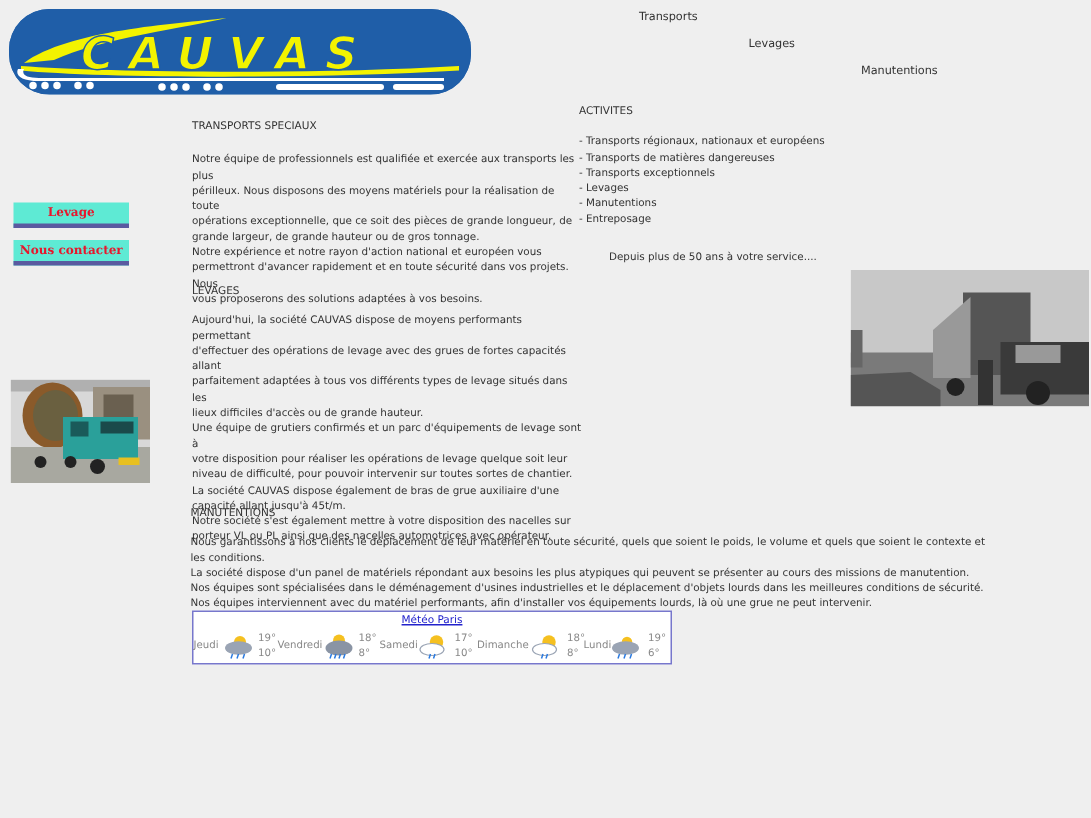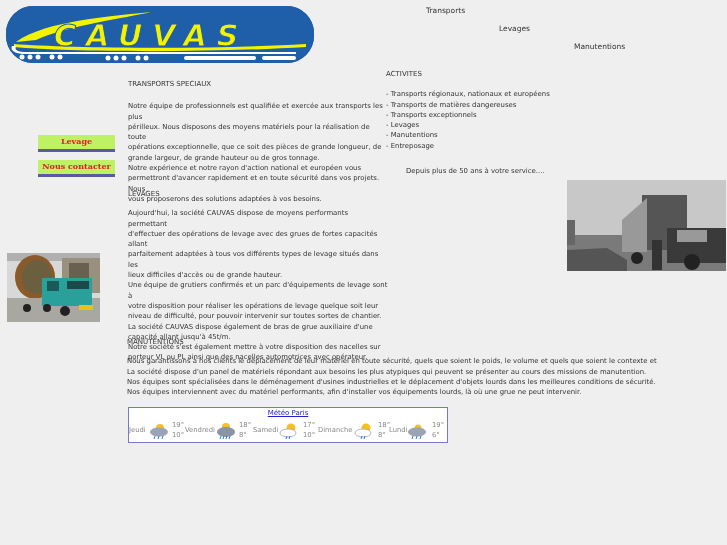--- a/index.html
+++ b/index.html
@@ -1,23 +1,23 @@
 <!DOCTYPE html>
 <html><head>
 <meta charset="utf-8">
 <style>
   html, body { margin:0; padding:0; }
   body { width:727px; height:545px; background:#efefef; position:relative; overflow:hidden;
          font-family:"DejaVu Sans", sans-serif; color:#333; font-size:7px; }
   .abs { position:absolute; }
   .logo { left:6px; top:6px; width:308px; height:57px; background:#1f5ea8; overflow:hidden;border-radius:27px; }
   .topnav a { position:absolute; color:#333; text-decoration:none; font-size:7.5px; }
-  .sidebtn { position:absolute; left:9px; width:77px; height:14px; background:#bef264;
+  .sidebtn { position:absolute; left:9px; width:77px; height:14px; background:#5eead4;
              border-bottom:3px solid #5a5aa0; color:#e8162c; font-weight:bold; font-size:8px;
-             text-align:center; line-height:13px; font-family:"DejaVu Serif", serif; cursor:pointer;margin-left:29px; }
+             text-align:center; line-height:13px; font-family:"DejaVu Serif", serif; cursor:pointer; }
   .block { position:absolute; line-height:10.3px; font-size:6.9px; color:#333; }
   .block h3 { margin:0 0 12px 0; font-weight:normal; font-size:7px; }
   .block p { margin:0; }
   .photo { position:absolute; overflow:hidden; }
   .weather { position:absolute; left:128px; top:407px; width:318px; height:34px; background:#fff;
              border:1px solid #7777cc; }
   .weather .title { position:absolute; left:0; right:0; top:1px; text-align:center; font-size:7px;
                     color:#2222cc; text-decoration:underline; }
   .day { position:absolute; top:13px; height:20px; }
   .day .dname { position:absolute; top:5px; font-size:6.8px; color:#888; }
@@ -94,20 +94,21 @@
   <p>niveau de difficulté, pour pouvoir intervenir sur toutes sortes de chantier.</p>
   <p>La société CAUVAS dispose également de bras de grue auxiliaire d'une</p>
   <p>capacité allant jusqu'à 45t/m.</p>
   <p>Notre société s'est également mettre à votre disposition des nacelles sur</p>
   <p>porteur VL ou PL ainsi que des nacelles automotrices avec opérateur.</p>
 </div>
 
 <div class="block" style="left:127px; top:337px; width:600px;">
   <h3 style="margin-bottom:9px;">MANUTENTIONS</h3>
   <p>Nous garantissons à nos clients le déplacement de leur matériel en toute sécurité, quels que soient le poids, le volume et quels que soient le contexte et</p>
+  <p>les conditions.</p>
   <p>La société dispose d'un panel de matériels répondant aux besoins les plus atypiques qui peuvent se présenter au cours des missions de manutention.</p>
   <p>Nos équipes sont spécialisées dans le déménagement d'usines industrielles et le déplacement d'objets lourds dans les meilleures conditions de sécurité.</p>
   <p>Nos équipes interviennent avec du matériel performants, afin d'installer vos équipements lourds, là où une grue ne peut intervenir.</p>
 </div>
 
 <div class="photo" style="left:7px; top:253px; width:93px; height:69px;">
   <svg width="93" height="69" viewBox="0 0 93 69">
     <rect width="93" height="69" fill="#d8d8d8"></rect>
     <rect x="0" y="0" width="93" height="8" fill="#b0b0b0"></rect>
     <rect x="55" y="5" width="38" height="35" fill="#9a9080"></rect>

